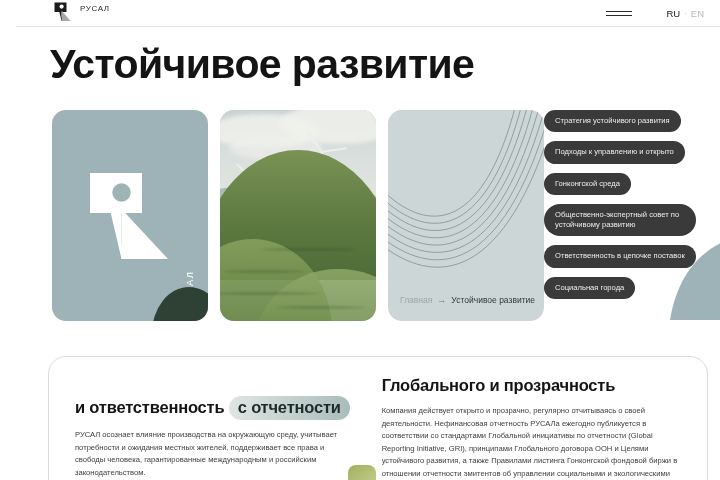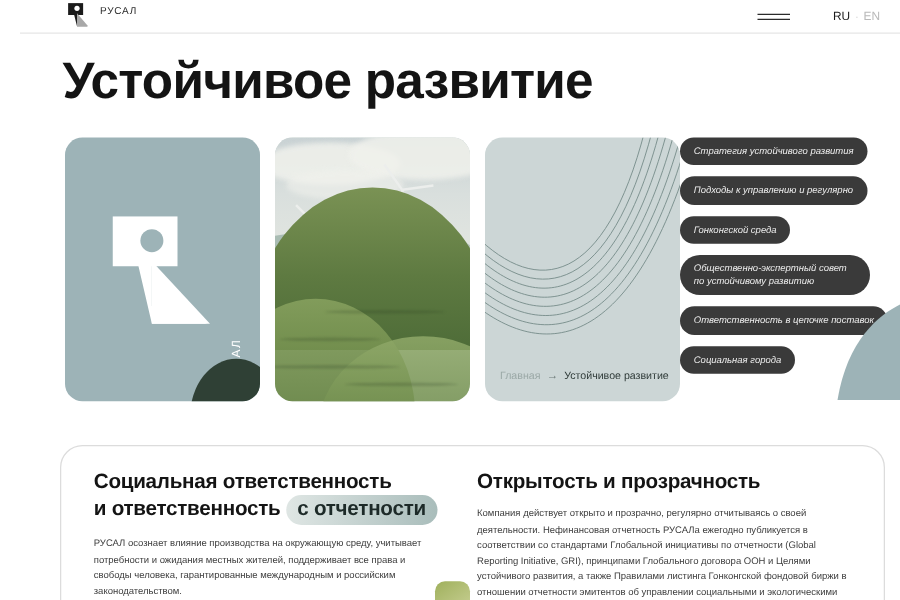--- a/index.html
+++ b/index.html
@@ -78,21 +78,21 @@
   .crumb {
     position: absolute; left: 12px; bottom: 16px;
     font-size: 8.5px; display: flex; align-items: center; gap: 5px; white-space: nowrap;
   }
   .crumb .home { color: #9aa8a6; }
   .crumb .arrow { color: #6d7b79; font-size: 9px; }
   .crumb .cur { color: #2e3a38; }
 
   
   .tags { position: absolute; left: 528px; top: 110px; width: 170px; }
-  .tag-row { display: flex; gap: 6px; margin-bottom: 9px; font-style: italic; }
+  .tag-row { display: flex; gap: 6px; margin-bottom: 9px; }
   .tag {
     background: #3a3a3a; color: #ededed;
     border-radius: 16px; padding: 6px 11px;
     font-size: 7.6px; line-height: 1.35; white-space: nowrap; cursor: pointer;
   }
   .tag.two-line { white-space: normal; max-width: 152px; }
   .deco-curve {
     position: absolute; right: 0px; top: 238px; width: 84px; height: 82px; overflow: hidden;
   }
 
@@ -213,21 +213,21 @@
         <span class="cur">Устойчивое развитие</span>
       </div>
     </div>
   </div>
 
   <div class="tags">
     <div class="tag-row">
       <span class="tag">Стратегия устойчивого развития</span>
     </div>
     <div class="tag-row">
-      <span class="tag">Подходы к управлению и регулярно</span>
+      <span class="tag">Подходы к управлению и открыто</span>
     </div>
     <div class="tag-row">
       <span class="tag">Гонконгской среда</span>
     </div>
     <div class="tag-row">
       <span class="tag two-line">Общественно-экспертный совет по устойчивому развитию</span>
     </div>
     <div class="tag-row">
       <span class="tag">Ответственность в цепочке поставок</span>
     </div>
@@ -239,30 +239,30 @@
   <div class="deco-curve">
     <svg width="84" height="82" viewBox="0 0 84 82">
       <path d="M84 0 C 84 0, 30 8, 18 82 L84 82 Z" fill="#9db3b7"></path>
     </svg>
   </div>
 
   <div class="panel">
 
     <div class="col-left">
       <div class="h2">
-        <span>Социальная ответственность</span><br>
+        <br>
         <span>и ответственность</span>
         <span class="pill">с отчетности</span>
       </div>
       <p class="body-text">РУСАЛ осознает влияние производства на окружающую среду, учитывает потребности и ожидания местных жителей, поддерживает все права и свободы человека, гарантированные международным и российским законодательством.</p>
       <div class="squares">
 
         <span class="sq b"></span>
       </div>
     </div>
 
     <div class="col-right">
-      <div class="h2">Открытость и прозрачность</div>
+      <div class="h2">Глобального и прозрачность</div>
       <p class="body-text">Компания действует открыто и прозрачно, регулярно отчитываясь о своей деятельности. Нефинансовая отчетность РУСАЛа ежегодно публикуется в соответствии со стандартами Глобальной инициативы по отчетности (Global Reporting Initiative, GRI), принципами Глобального договора ООН и Целями устойчивого развития, а также Правилами листинга Гонконгской фондовой биржи в отношении отчетности эмитентов об управлении социальными и экологическими рисками (ESG).</p>
     </div>
   </div>
 
 </div>
 
 </body></html>

